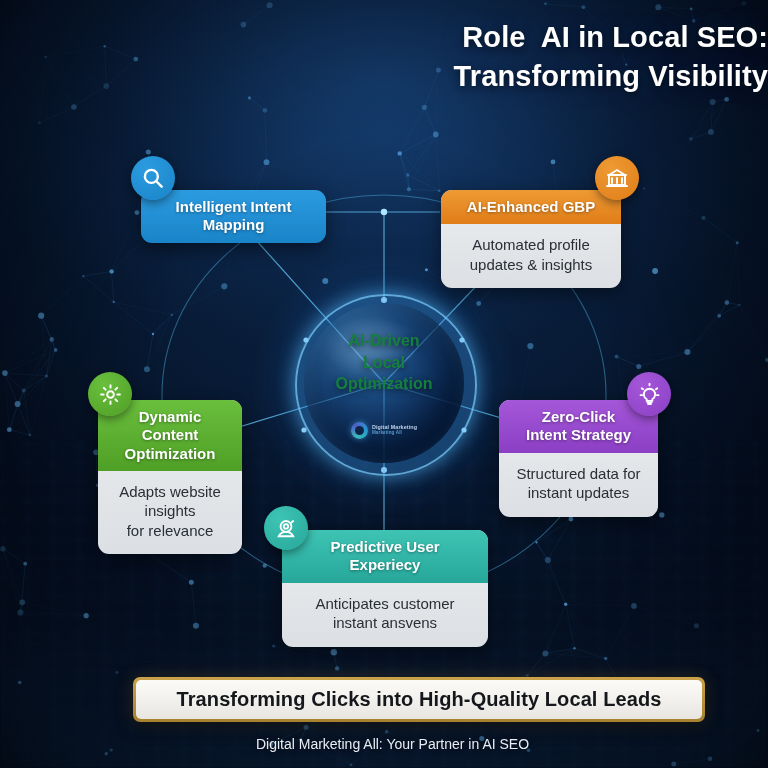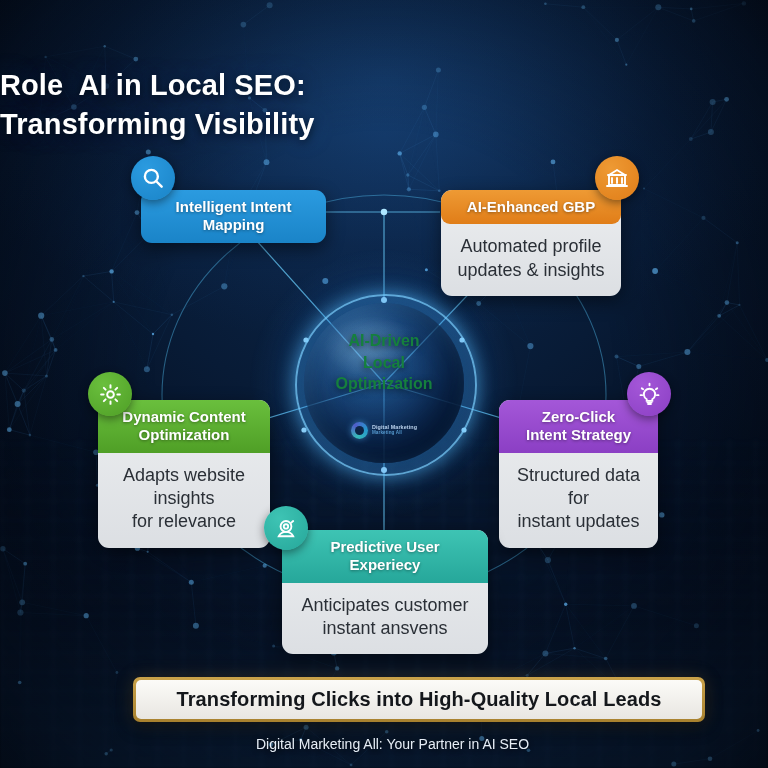--- a/index.html
+++ b/index.html
@@ -38,26 +38,25 @@
   }
   .bg-net{position:absolute;inset:0;}
   .bg-vignette{
     position:absolute;inset:0;
     background:radial-gradient(ellipse at 50% 48%, rgba(0,0,0,0) 42%, rgba(2,7,16,.55) 88%, rgba(2,6,14,.8) 100%);
     pointer-events:none;
   }
 
   
   .title{
-    position:absolute;top:18px;left:0;right:0;text-align:left;
+    position:absolute;top:18px;left:0;right:0;text-align:right;
     color:#ffffff;font-size:29px;font-weight:bold;line-height:1.33;
     letter-spacing:.1px;
     text-shadow:0 2px 10px rgba(0,0,0,.75), 0 0 22px rgba(40,110,190,.35);
     white-space:pre-wrap;
-    margin-top:48px;
   }
 
   
   .links{position:absolute;inset:0;pointer-events:none;}
 
   
   .hub{
     position:absolute;left:304px;top:303px;width:160px;height:160px;
   }
   .hub-halo{
@@ -115,21 +114,21 @@
     background:linear-gradient(to bottom,#eceef0 0%,#dcdfe3 100%);
   }
   .card-head{
     padding:8px 14px;text-align:center;color:#fff;font-weight:bold;
     font-size:15px;line-height:1.22;
     text-shadow:0 1px 3px rgba(0,0,0,.38);
     white-space:pre-wrap;
   }
   .card-body{
     padding:11px 10px 14px;text-align:center;color:#2a2f36;
-    font-size:18px;line-height:1.3;white-space:pre-wrap;
+    font-size:15px;line-height:1.3;white-space:pre-wrap;
   }
   .badge{
     position:absolute;width:44px;height:44px;border-radius:50%;
     display:flex;align-items:center;justify-content:center;
     box-shadow:0 3px 10px rgba(0,0,0,.45);
     z-index:3;
   }
   .badge svg{display:block;}
 
   
@@ -634,27 +633,27 @@
     <div class="badge" style="right: -18px; top: -34px; background: radial-gradient(circle at 35% 28%, rgb(238, 154, 52), rgb(224, 125, 24));">
       <svg width="24" height="24" viewBox="0 0 24 24" fill="none" stroke="#fff" stroke-width="1.9" stroke-linecap="round">
         <path d="M3 9h18"></path>
           <path d="M4 9v10h16V9"></path>
           <path d="M7 12v5M12 12v5M17 12v5"></path>
         <path d="M4 9l8-5 8 5"></path>
           <path d="M2 20h20"></path>
       </svg>
     </div>
     <div class="card-inner">
-      <div class="card-head" style="background: linear-gradient(rgb(238, 154, 52) 0%, rgb(224, 125, 24) 100%); border-radius: 9px;">AI-Enhanced GBP</div>
+      <div class="card-head" style="background: linear-gradient(rgb(238, 154, 52) 0%, rgb(224, 125, 24) 100%);">AI-Enhanced GBP</div>
       <div class="card-body">Automated profile
 updates &amp; insights</div>
     </div>
   </div>
 
-  <div class="card" style="left:98px;top:400px;width:172px;border-radius:26px;">
+  <div class="card" style="left:98px;top:400px;width:144px;border-radius:26px;">
     <div class="badge" style="left: -10px; top: -28px; background: radial-gradient(circle at 35% 28%, rgb(106, 191, 61), rgb(79, 159, 38));">
       <svg width="25" height="25" viewBox="0 0 24 24" fill="none" stroke="#fff" stroke-width="1.9" stroke-linecap="round">
         <circle cx="12" cy="12" r="3.2"></circle>
         <path d="M12 3v2.4M12 18.6V21M3 12h2.4M18.6 12H21M5.6 5.6l1.7 1.7M16.7 16.7l1.7 1.7M18.4 5.6l-1.7 1.7M7.3 16.7l-1.7 1.7"></path>
       </svg>
     </div>
     <div class="card-inner">
       <div class="card-head" style="background: linear-gradient(rgb(106, 191, 61) 0%, rgb(79, 159, 38) 100%);">Dynamic Content
 Optimization</div>
       <div class="card-body">Adapts website insights

